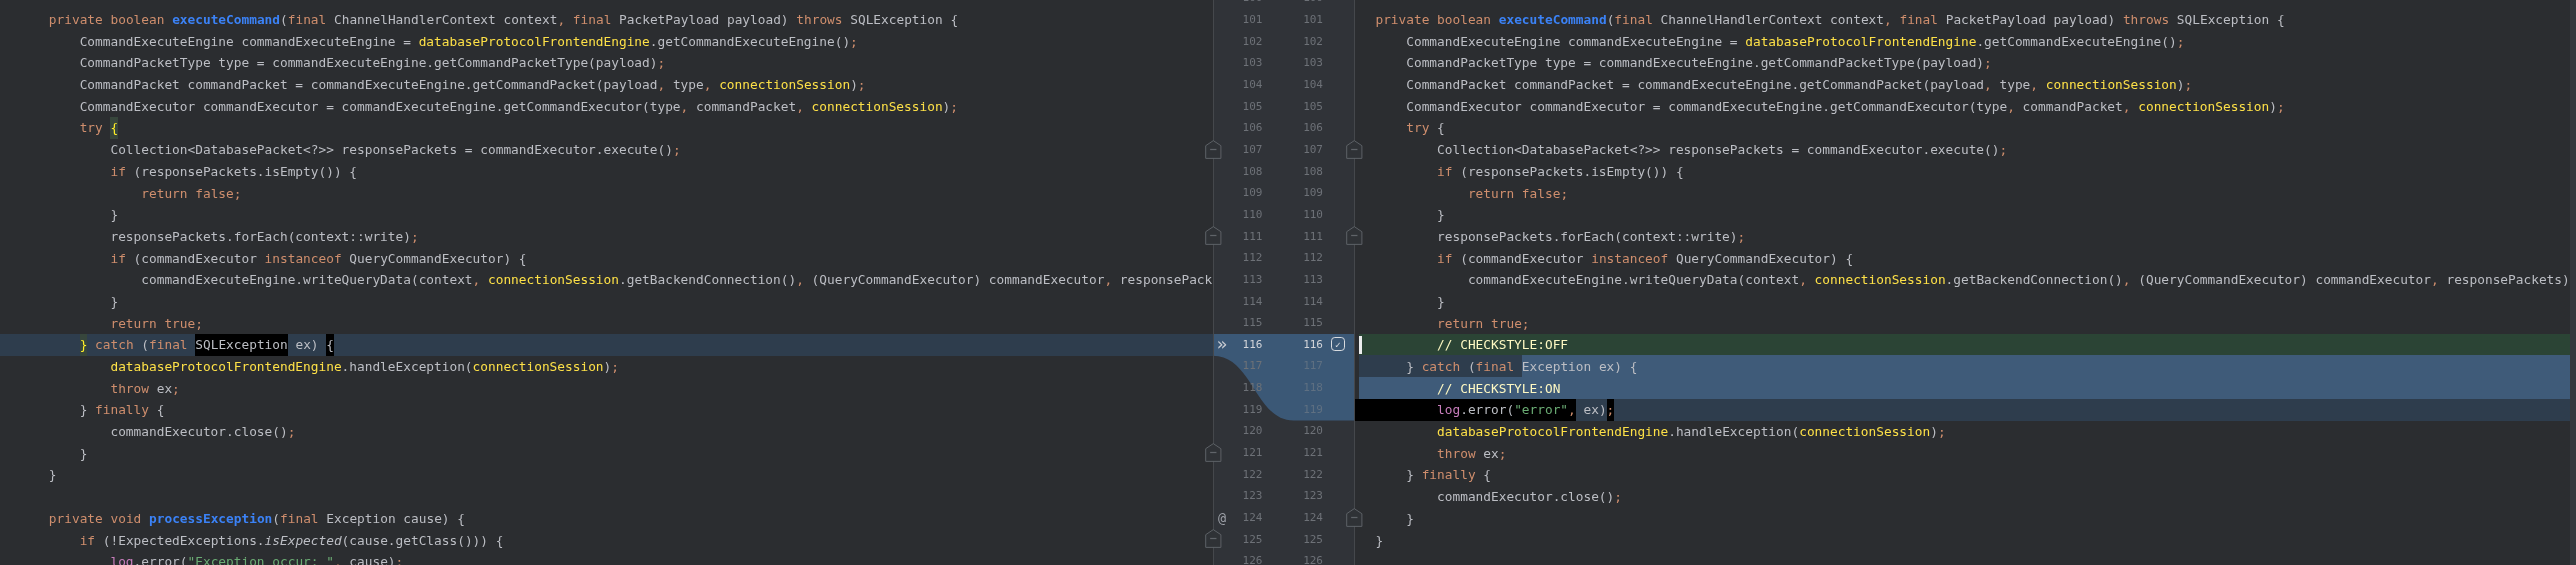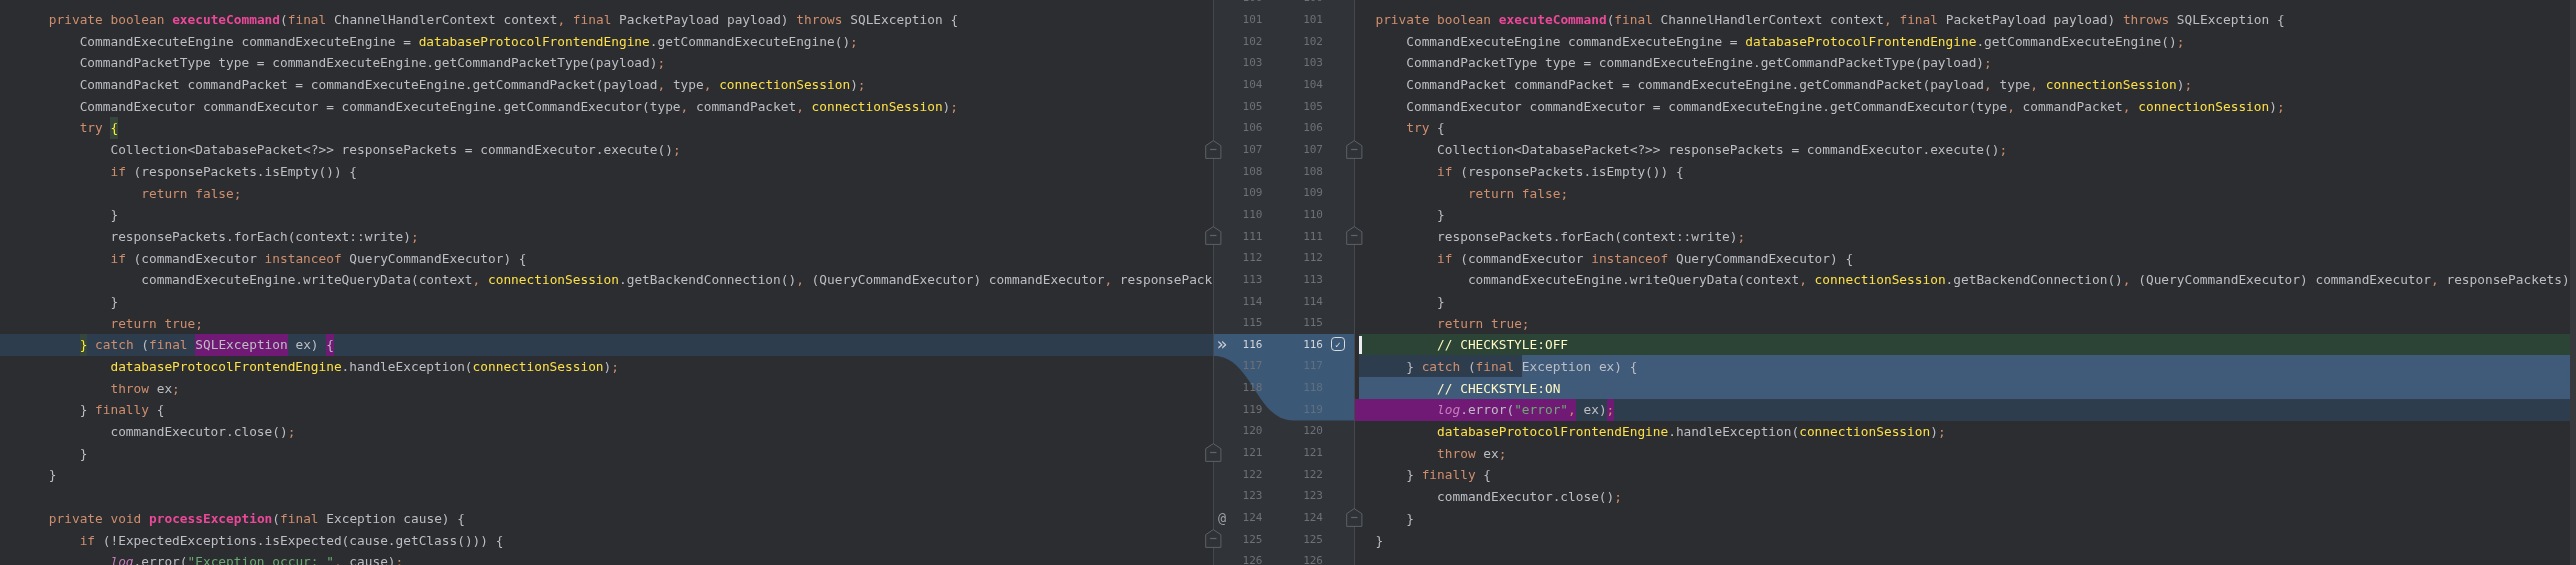--- a/index.html
+++ b/index.html
@@ -13,28 +13,28 @@
   #left-pane{left:0;width:1213px;}
   #right-pane{left:1355px;width:1221px;}
   .code{position:absolute;top:-12.7px;white-space:pre;z-index:2;left:0;right:0;}
   #left-pane .code{padding-left:18px;}
   #right-pane .code{padding-left:0;margin-left:-10.4px;}
   .line{display:flex;height:21.7px;line-height:21.7px;}
   .sg{white-space:pre;}
   .k{color:#CF8E6D}
   .d{color:#BCBEC4}
   .f{color:#fde047}
-  .m{color:#ec4899;font-weight:bold}
+  .m{color:#3b82f6;font-weight:bold}
   .s{color:#6AAB73}
   .c{color:#fef9c3}
   .p{color:#CF8E6D}
-  .i{color:#C77DBB;font-style:italic}
-  .im{color:#BCBEC4;}
+  .i{color:#C77DBB;}
+  .im{color:#BCBEC4;font-style:italic}
   .y{color:#FFEF28}
-  .bgb{background:#701a75}
+  .bgb{background:#000000}
   .bgg{background:#37463c}
   .band{position:absolute;height:21.7px;z-index:1;}
   .rc{background:#2e3d4d}
   .rb{background:#3f5b79}
   .ra{background:#2b4435}
   
   #gutter{position:absolute;left:1213px;top:0;bottom:0;width:142px;background:#303338;z-index:5;overflow:visible;}
   #connector{position:absolute;left:0;top:0;z-index:6;}
   .lnum{position:absolute;width:43px;text-align:right;font-size:11px;line-height:21.7px;height:21.7px;color:#6d7177;z-index:8;}
   .lnum.colL{left:6.4px;}

